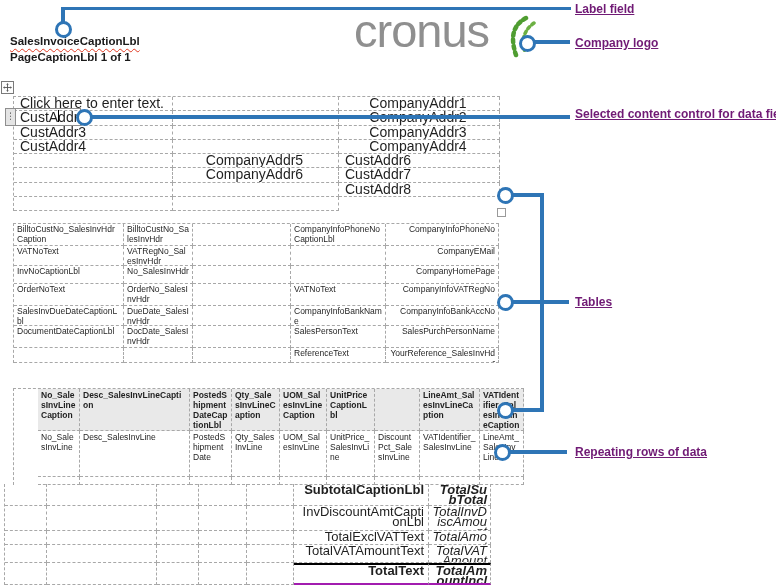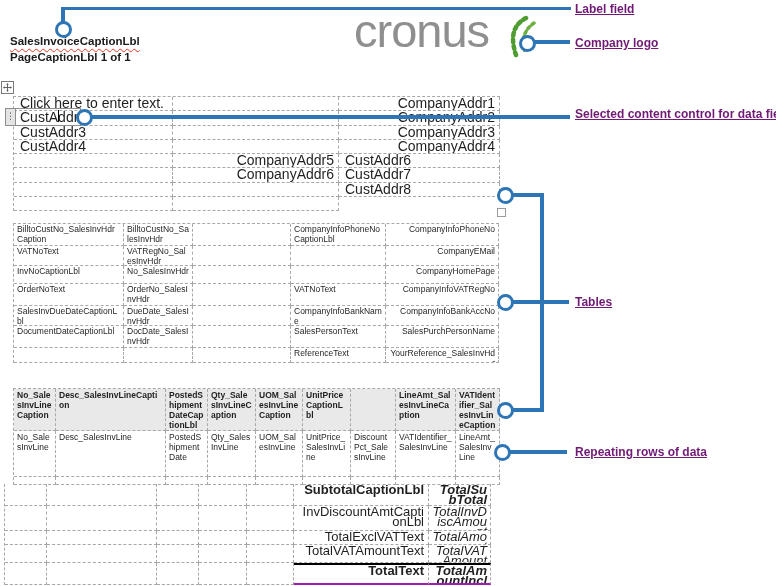--- a/index.html
+++ b/index.html
@@ -27,32 +27,32 @@
   
   .wtable{position:absolute;display:grid;box-sizing:border-box;
           border-top:1px dashed #a8a8a8;border-left:1px dashed #a8a8a8;}
   .wtable > div{box-sizing:border-box;border-right:1px dashed #a8a8a8;border-bottom:1px dashed #a8a8a8;
                 overflow:hidden;}
 
   
   #t1{left:13px;top:96px;grid-template-columns:159px 166px 161px;grid-auto-rows:14.3px;
       font-size:14px;line-height:13px;}
   #t1 .l{padding:0 2px 0 6px;white-space:nowrap;}
-  #t1 .r{padding:0 4px 0 2px;text-align:right;white-space:nowrap;}
+  #t1 .r{padding:0 4px 0 2px;text-align:center;white-space:nowrap;}
 
   
   #t2{left:13px;top:223px;grid-template-columns:110px 69px 98px 95px 113px;
       grid-template-rows:22px 20px 18px 22px 20px 22px 15px;
       font-size:8.5px;line-height:9.5px;}
   #t2 > div{padding:1px 3px;word-break:break-all;}
   #t2 .num{text-align:right;}
 
   
   #t3{left:13px;top:388px;grid-template-columns:42px 110px 42px 48px 47px 48px 45px 60px 44px;
-      grid-template-rows:42px 46px 8px;font-size:8.5px;line-height:10px;}
+      grid-template-rows:42px 46px 8px;font-size:8.5px;line-height:10px;padding-left:24px;}
   #t3 > div{padding:1px 3px;word-break:break-all;}
   #t3 .hd{background:#e9e9e9;font-weight:bold;}
 
   
   #t3f{left:4px;top:484px;grid-template-columns:42px 110px 42px 48px 47px 135px 62px;
        grid-template-rows:22px 25px 14px 18px 22px;font-size:13px;line-height:10px;border-top:none;}
   #t3f > div{padding:1px 3px;word-break:break-all;}
   #t3f .cap{text-align:right;padding-right:4px;}
   #t3f .amt{text-align:right;font-style:italic;}
   #t3f .b{font-weight:bold;}

